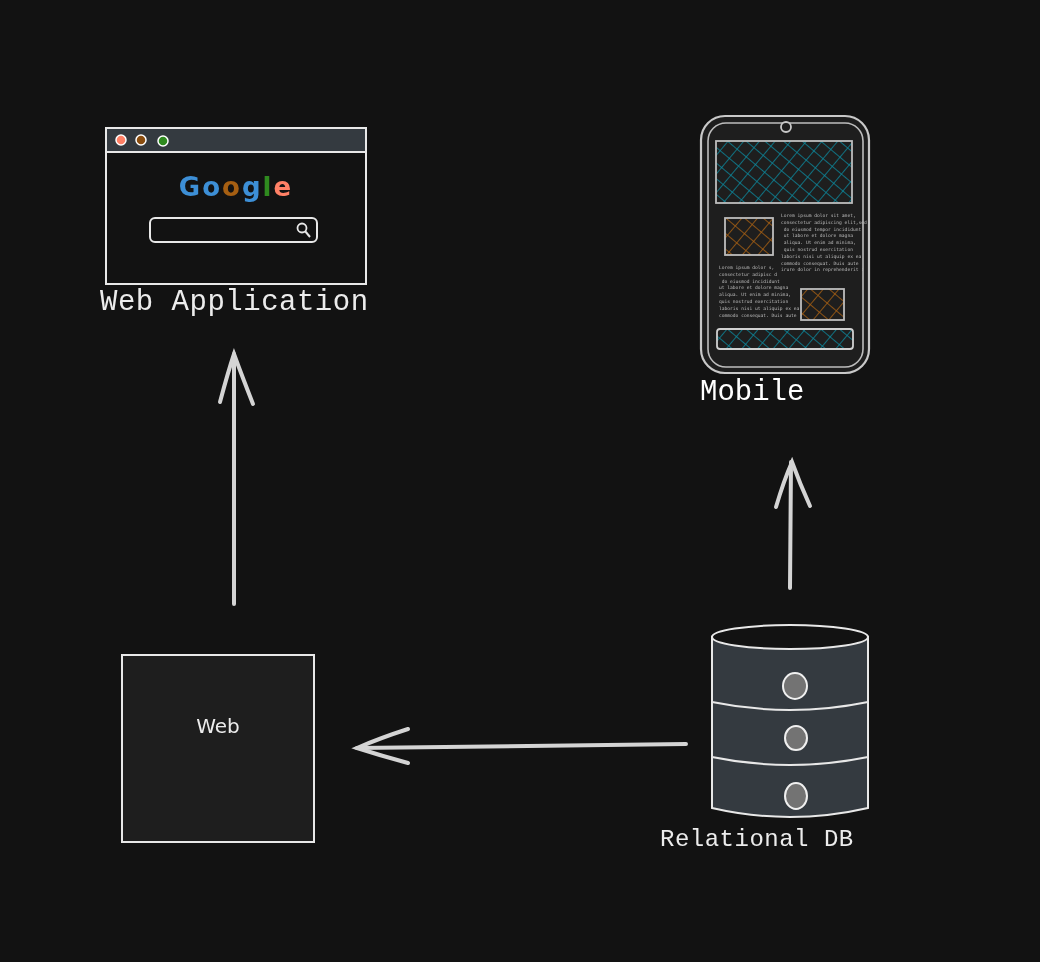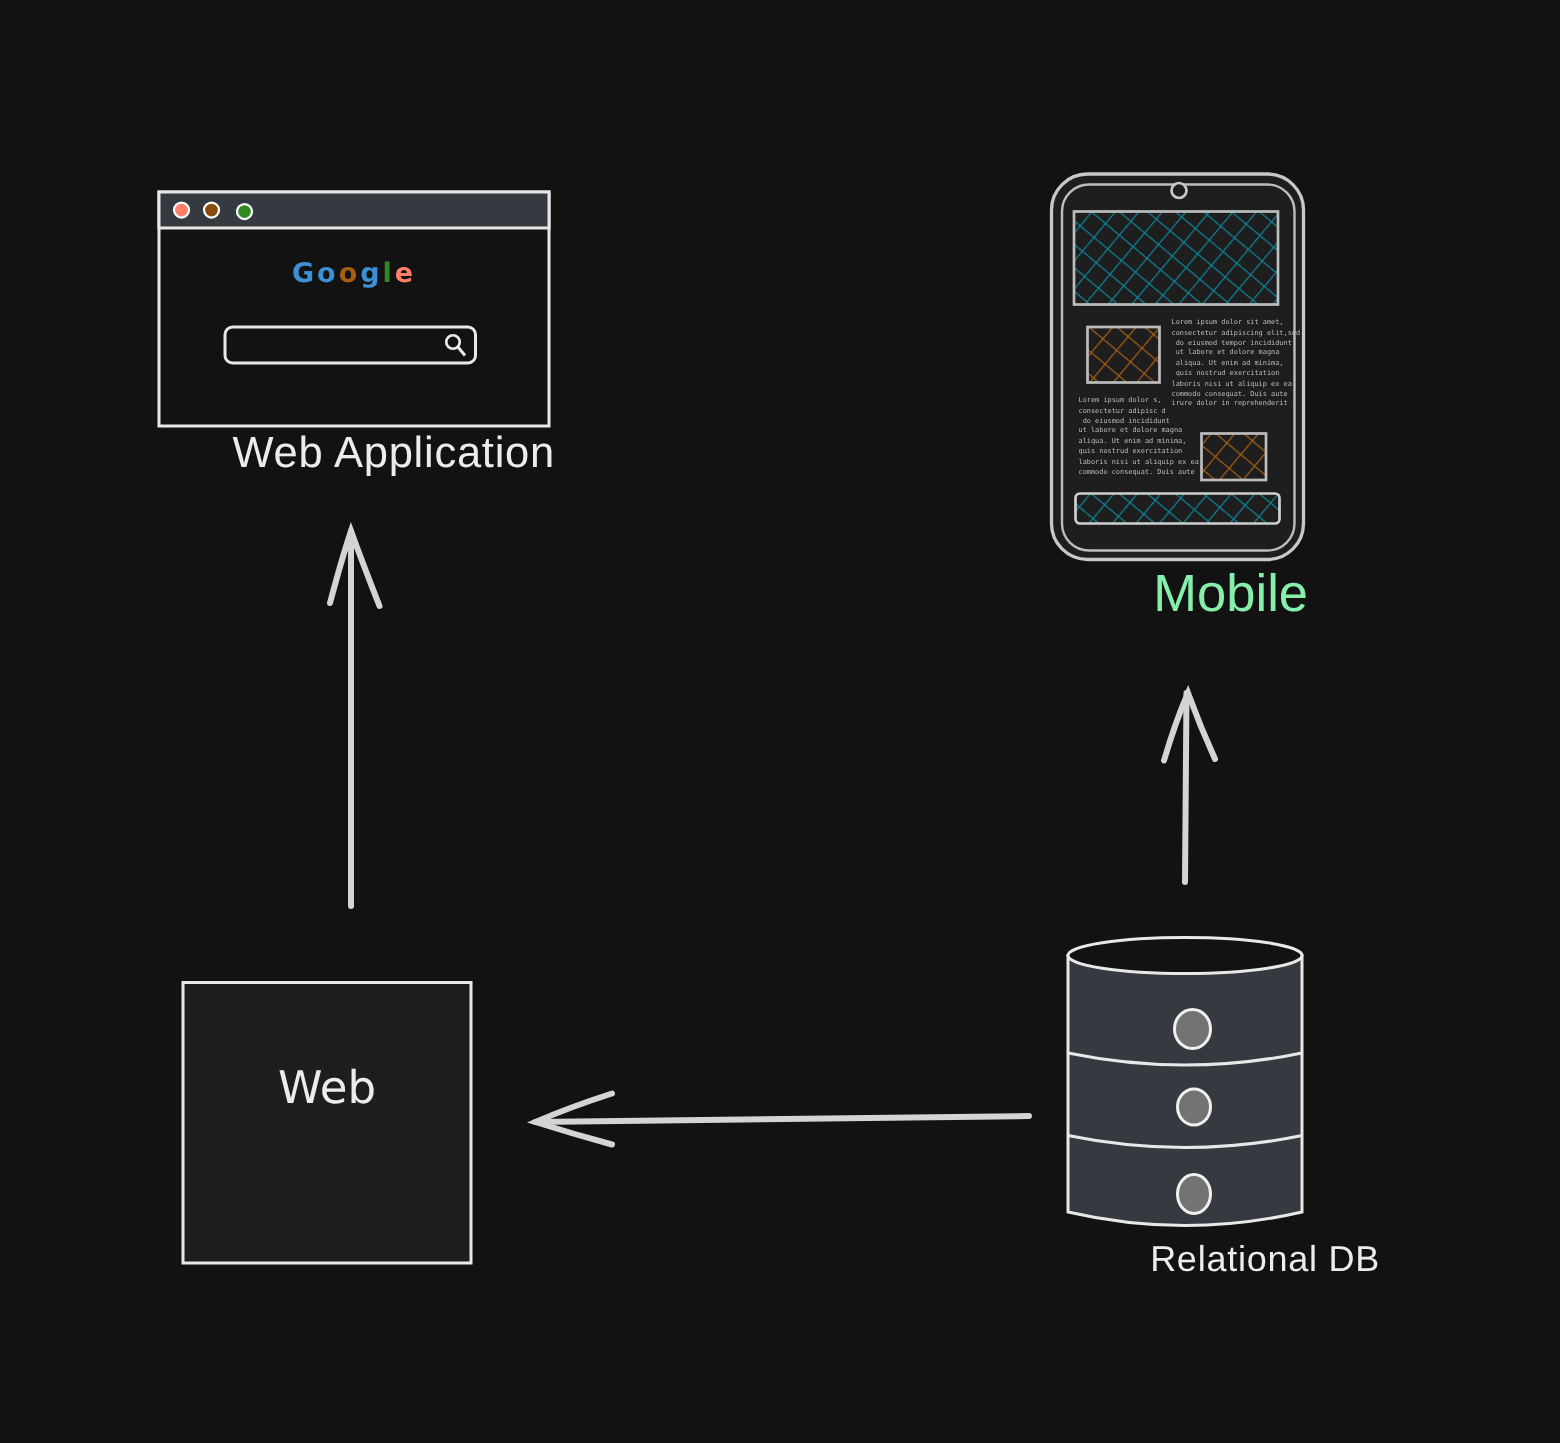--- a/index.html
+++ b/index.html
@@ -7,35 +7,35 @@
       width: 1040px; height: 962px;
       background: #121212;
       position: relative;
       overflow: hidden;
       font-family: "DejaVu Sans", sans-serif;
       color: #e8e8e8;
     }
     svg.canvas { position: absolute; left: 0; top: 0; }
     .label {
       position: absolute;
-      font-family: Liberation Sans, sans-serif;
+      font-family: Liberation Mono, monospace;
       color: #ececec;
       white-space: nowrap;
-      text-align: right;
+      text-align: left;
     }
     .label-webapp { left: 100px; top: 286px; width: 270px; font-size: 29px; letter-spacing: 0.5px; }
-    .label-mobile { left: 700px; top: 376px; width: 172px; font-size: 35px; color: #86efac; }
+    .label-mobile { left: 700px; top: 376px; width: 172px; font-size: 29px; color: #ffffff; }
     .label-db { left: 660px; top: 826px; width: 260px; font-size: 24px; letter-spacing: 0.5px; }
     .server-text {
       position: absolute; left: 122px; top: 706px; width: 192px;
-      text-align: center; font-size: 30px; line-height: 40px; color: #ececec;
+      text-align: center; font-size: 20px; line-height: 40px; color: #ececec;
     }
     .google {
       position: absolute; left: 106px; top: 172px; width: 260px;
-      text-align: center; font-size: 18px; letter-spacing: 2px; font-weight: bold;
+      text-align: center; font-size: 26px; letter-spacing: 2px; font-weight: bold;
     }
     .lorem {
       position: absolute; font-size: 4.6px; line-height: 6.8px; color: #bdbdbd;
       font-family: "DejaVu Sans Mono", monospace; white-space: pre;
     }
   </style>
 </head>
 <body>
 
 <svg class="canvas" width="1040" height="962" viewBox="0 0 1040 962">

